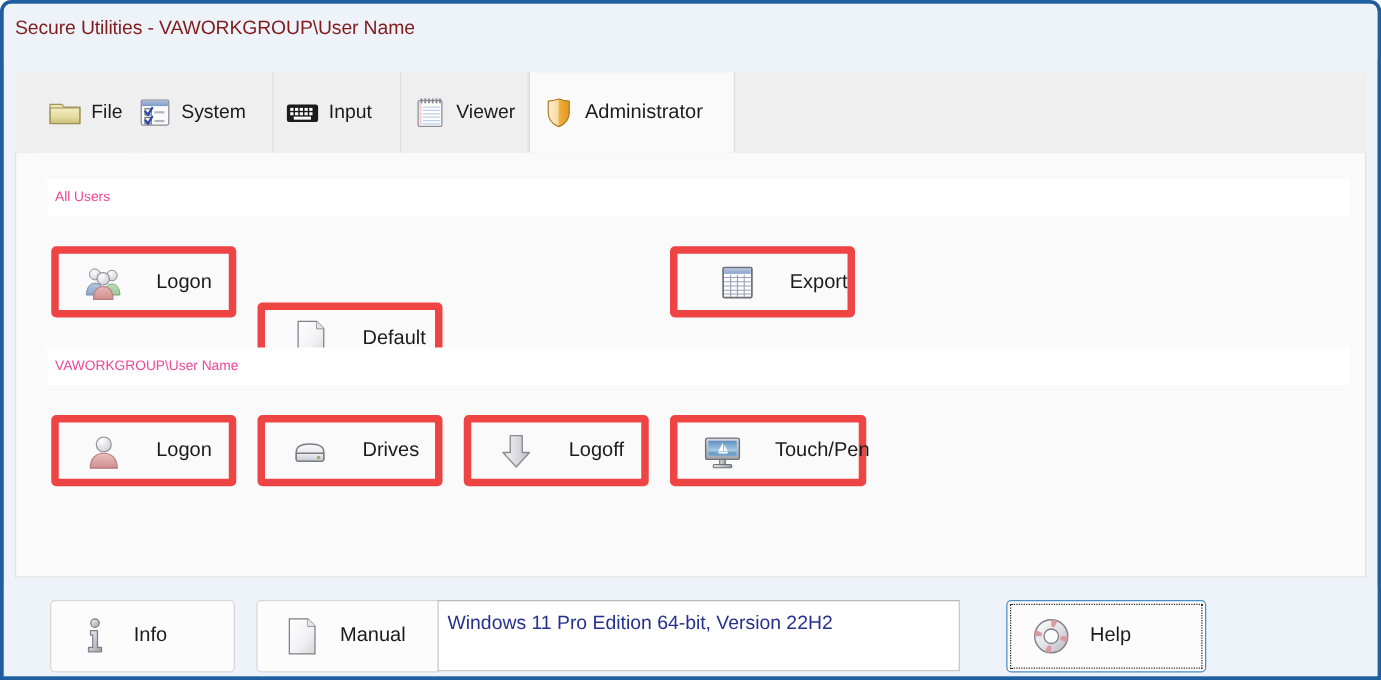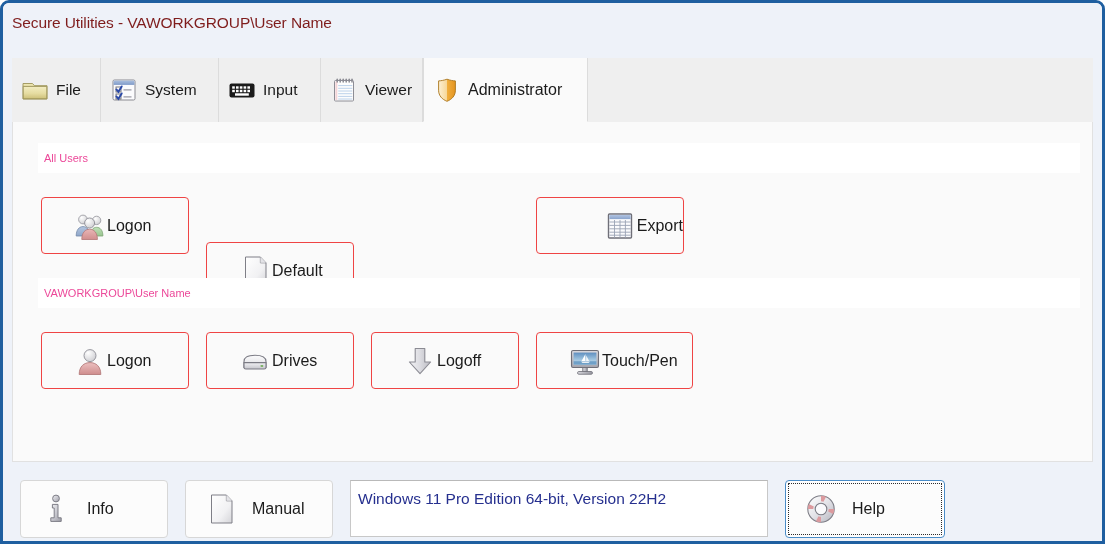--- a/index.html
+++ b/index.html
@@ -96,26 +96,26 @@
     padding-left: 6px;
     font-size: 11px;
     color: #ec4899;
     white-space: nowrap;
   }
 
   
   .btn {
     position: absolute;
     background: #fafafa;
-    border: 1px solid #ef4444;
+    border: 6px solid #ef4444;
     border-radius: 4px;
     display: flex;
     align-items: center;
-    gap: 0;
-    padding-left: 31px;
+    gap: 25px;
+    padding-left: 19px;
     cursor: default;
     box-shadow: 0 0 0 0 rgba(0,0,0,0);
   }
   .btn .btn-label {
     font-size: 16px;
     color: #1b1b1b;
     white-space: nowrap;
   }
   .btn-ico { width: 34px; height: 34px; flex: 0 0 auto; position: relative; }
 
@@ -131,20 +131,21 @@
     top: 11px;
     height: 58px;
     background: #fcfcfc;
     border: 1px solid #d7d7d7;
     border-radius: 4px;
     display: flex;
     align-items: center;
     gap: 14px;
     padding-left: 18px;
     cursor: default;
+    margin-left: 20px;
   }
   .bbtn .btn-label { font-size: 16px; color: #1b1b1b; white-space: nowrap; }
   .bbtn.focused {
     border: 1px solid #4a8cc7;
     box-shadow: inset 0 0 0 1px #ffffff;
   }
   .bbtn.focused::after {
     content: "";
     position: absolute;
     left: 2px; top: 2px; right: 2px; bottom: 2px;
@@ -174,21 +175,21 @@
 <body>
 
 <div id="window">
 
   <div id="titlebar">
     <div id="titlebar-text">Secure Utilities - VAWORKGROUP\User Name</div>
   </div>
 
   <div id="tabstrip">
 
-    <div class="tab" style="left:0px; width:89px;text-align:right;">
+    <div class="tab" style="left:17px; width:89px;text-align:right;">
       <span class="tab-ico">
         <svg class="ico-svg" viewBox="0 0 28 28">
           <defs>
             <linearGradient id="gFolderBack" x1="0" y1="0" x2="0" y2="1">
               <stop offset="0" stop-color="#efe8b4"></stop>
                 <stop offset="1" stop-color="#d6cb84"></stop>
             </linearGradient>
             <linearGradient id="gFolderFront" x1="0" y1="0" x2="0" y2="1">
               <stop offset="0" stop-color="#f3edc2"></stop>
                 <stop offset="0.55" stop-color="#e6dda2"></stop>

